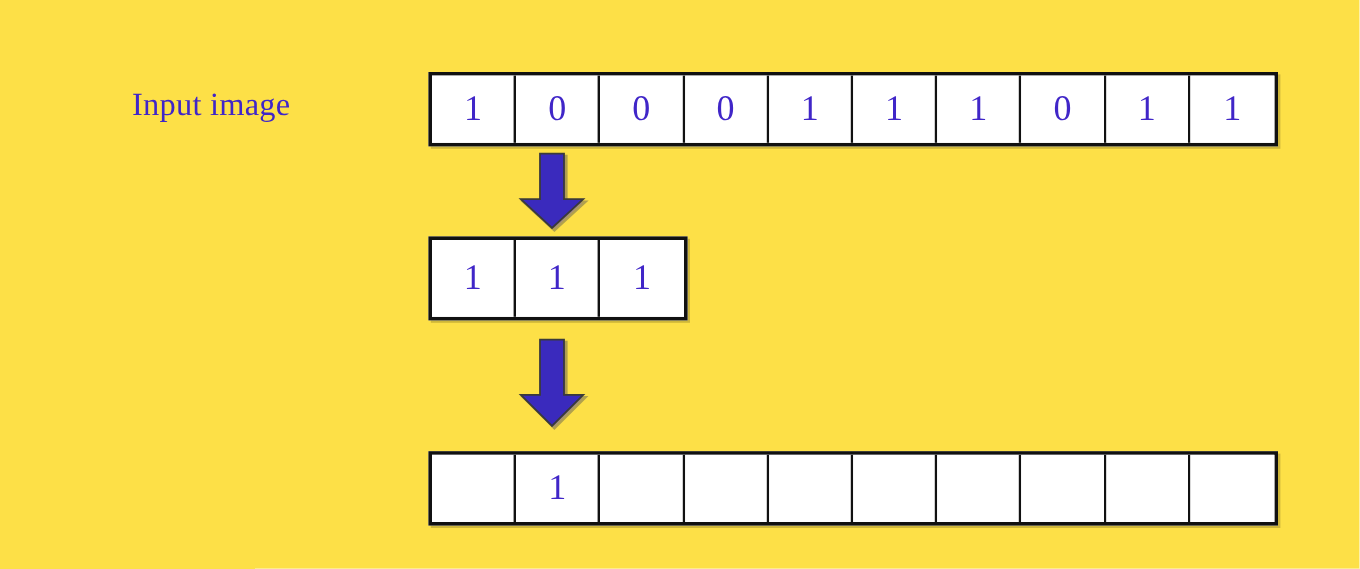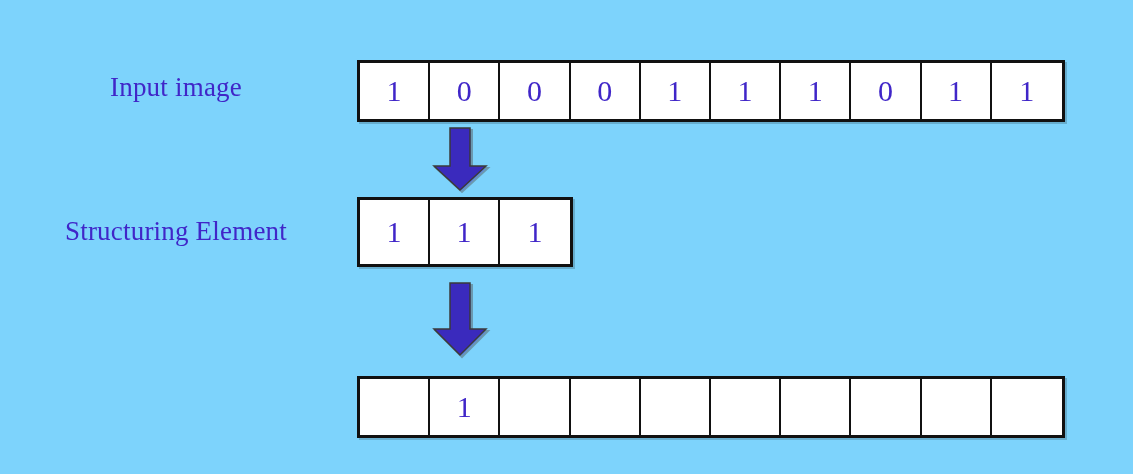--- a/index.html
+++ b/index.html
@@ -7,21 +7,21 @@
     padding: 0;
     background: #ffffff;
   }
   body {
     font-family: "Liberation Serif", "DejaVu Serif", serif;
   }
   #canvas {
     position: relative;
     width: 1133px;
     height: 474px;
-    background: #7dd3fc;
+    background: #fde047;
     overflow: hidden;
   }
 
   
   .row-label {
     position: absolute;
     color: #4026c8;
     font-size: 27px;
     line-height: 1;
     white-space: nowrap;
@@ -90,21 +90,20 @@
     <div class="cell">1</div>
   </div>
 
   <div class="arrow" id="arrow-1">
     <svg width="64" height="70" viewBox="0 0 64 70" xmlns="http://www.w3.org/2000/svg">
       <polygon points="22,4 42,4 42,42 58,42 32,66 6,42 22,42" fill="#3a2abd" stroke="#555555" stroke-width="2" transform="translate(2,2)" opacity="0.45"></polygon>
       <polygon points="22,4 42,4 42,42 58,42 32,66 6,42 22,42" fill="#3a2abd" stroke="#3a3a3a" stroke-width="1.5"></polygon>
     </svg>
   </div>
 
-  <div class="row-label" id="label-se">Structuring Element</div>
 
   <div class="grid" id="grid-se">
     <div class="cell">1</div>
     <div class="cell">1</div>
     <div class="cell">1</div>
   </div>
 
   <div class="arrow" id="arrow-2">
     <svg width="64" height="80" viewBox="0 0 64 80" xmlns="http://www.w3.org/2000/svg">
       <polygon points="22,4 42,4 42,50 58,50 32,76 6,50 22,50" fill="#3a2abd" stroke="#555555" stroke-width="2" transform="translate(2,2)" opacity="0.45"></polygon>

